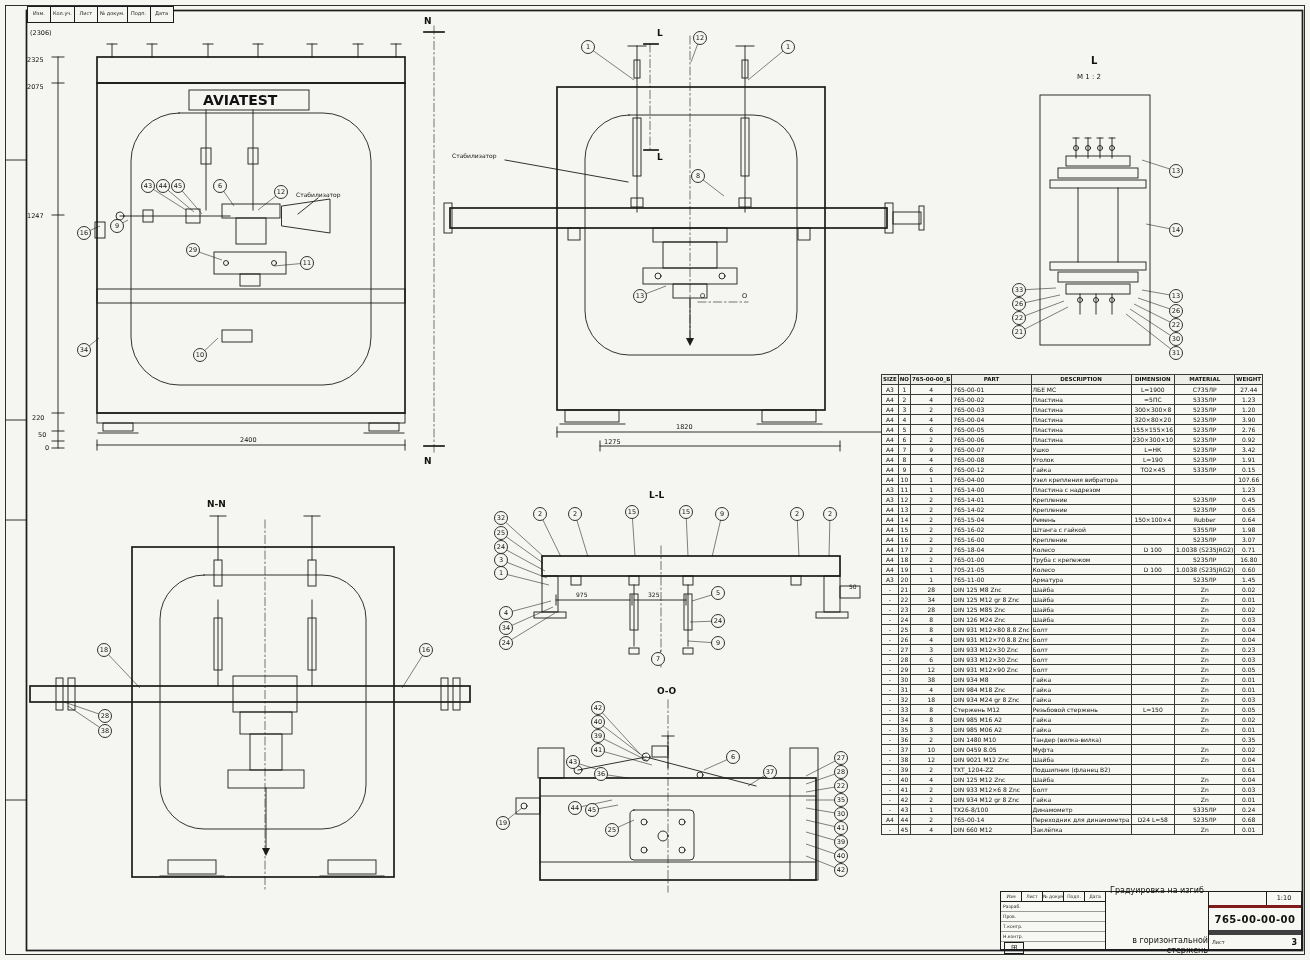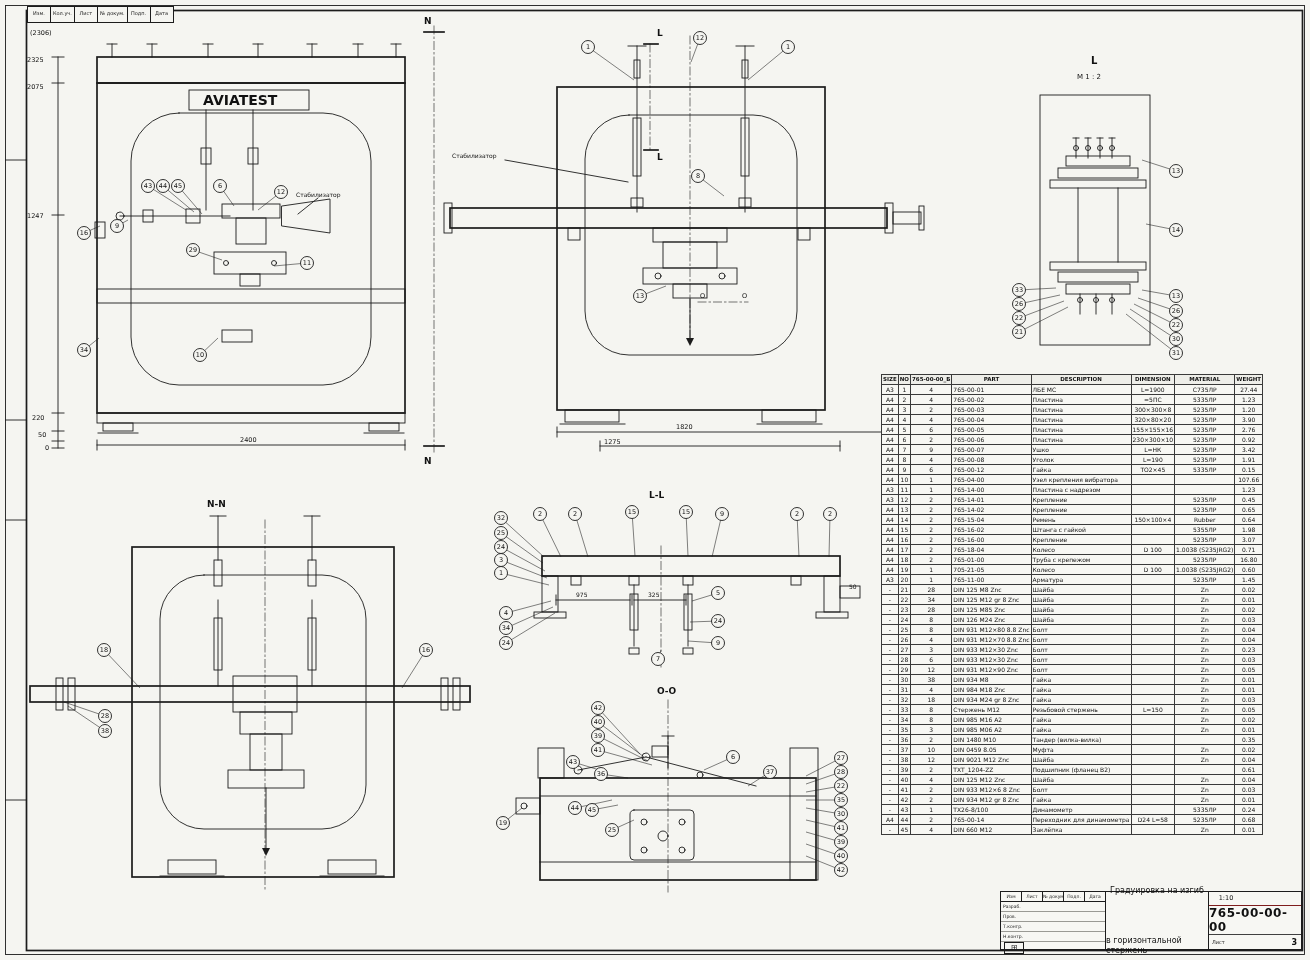--- a/index.html
+++ b/index.html
@@ -30,27 +30,27 @@
   #bom td:nth-child(5){text-align:left;}
   
   #titleblock{position:absolute;left:1000px;top:891px;width:302px;height:59px;border:1.4px solid #1c1c1c;display:flex;background:#f7f7f3;box-sizing:border-box;}
   #titleblock .tb-left{width:104px;border-right:1px solid #1c1c1c;display:flex;flex-direction:column;}
   #titleblock .tb-hdr{display:flex;border-bottom:1px solid #1c1c1c;height:9px;}
   #titleblock .tb-hdr span{flex:1;border-right:1px solid #1c1c1c;font-size:4.5px;line-height:9px;text-align:center;color:#222;overflow:hidden;white-space:nowrap;}
   #titleblock .tb-hdr span:last-child{border-right:none;}
   #titleblock .tb-r{height:9px;border-bottom:1px solid #9a9a94;font-size:4.5px;line-height:9px;padding-left:2px;color:#222;}
   #titleblock .tb-logo{flex:1;display:flex;align-items:center;padding-left:3px;}
   #titleblock .logo{display:inline-block;border:1px solid #1c1c1c;font-size:8px;line-height:10px;width:18px;text-align:center;color:#1c1c1c;}
-  #titleblock .tb-title{flex:1;display:flex;flex-direction:column;align-items:center;justify-content:center;border-right:1px solid #1c1c1c;text-align:left;gap:40px;}
+  #titleblock .tb-title{flex:1;display:flex;flex-direction:column;align-items:center;justify-content:center;border-right:1px solid #1c1c1c;text-align:right;gap:40px;}
   #titleblock .tb-title div{font-size:8px;line-height:10px;color:#111;}
   #titleblock .tb-right{width:92px;display:flex;flex-direction:column;}
-  #titleblock .tb-scale{height:13px;border-bottom:1px solid #7f1d1d;display:flex;flex-direction:column;}
+  #titleblock .tb-scale{height:13px;border-bottom:3px solid #7f1d1d;display:flex;}
   #titleblock .tb-scale i{flex:1;border-right:1px solid #1c1c1c;}
   #titleblock .tb-scale span{width:34px;font-size:6.5px;line-height:13px;text-align:center;font-style:normal;color:#111;}
-  #titleblock .tb-doc{flex:1;display:flex;align-items:center;justify-content:center;font-size:12px;font-weight:bold;color:#111;border-bottom:1px solid #404040;letter-spacing:.5px;}
+  #titleblock .tb-doc{flex:1;display:flex;align-items:center;justify-content:center;font-size:10px;font-weight:bold;color:#111;border-bottom:5px solid #404040;letter-spacing:.5px;}
   #titleblock .tb-sheet{height:14px;display:flex;align-items:center;}
   #titleblock .tb-sheet .lbl{font-size:5px;padding:0 3px;color:#222;flex:1;}
   #titleblock .tb-sheet .num{font-size:8px;font-weight:bold;padding-right:4px;color:#111;}
 </style>
 </head>
 <body>
 
 <div class="sheet">
 
   <svg id="drawing" class="layer" viewBox="0 0 1310 960">

